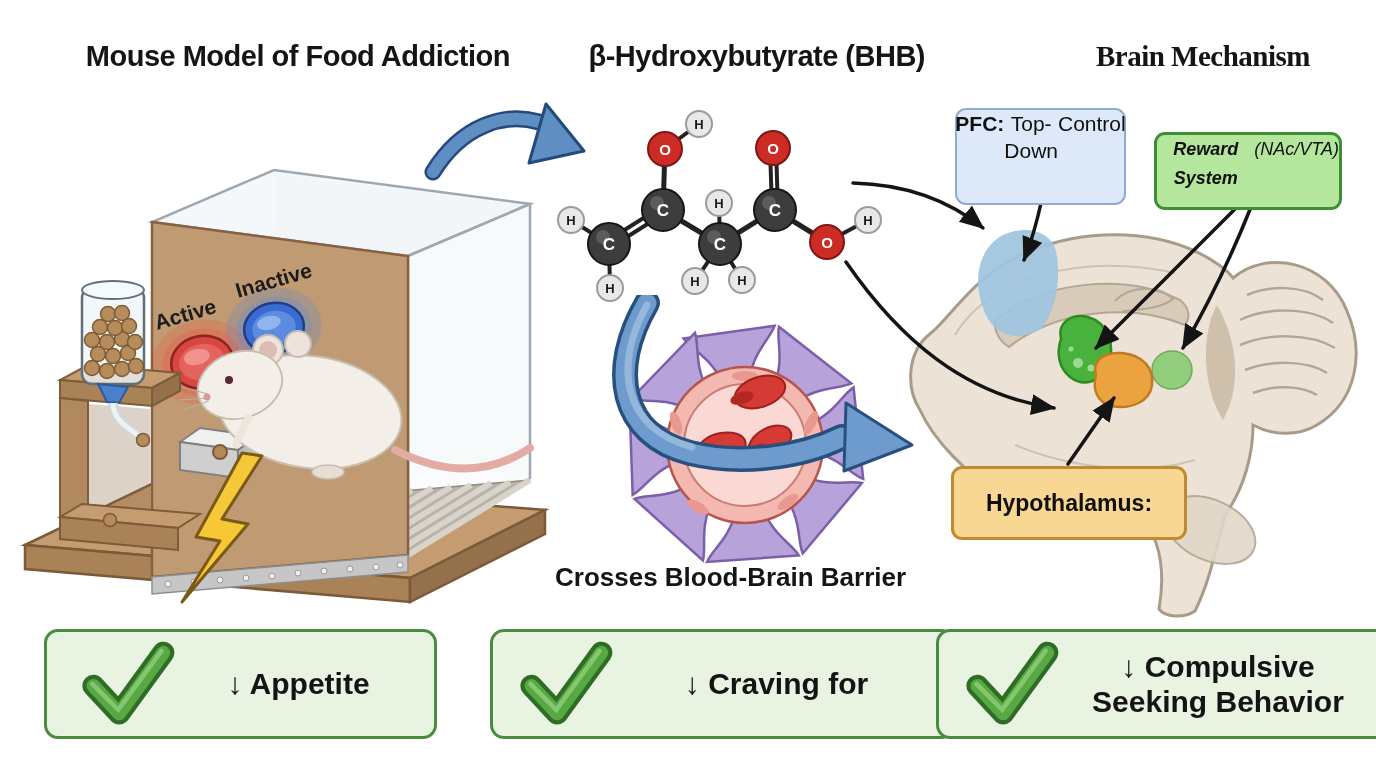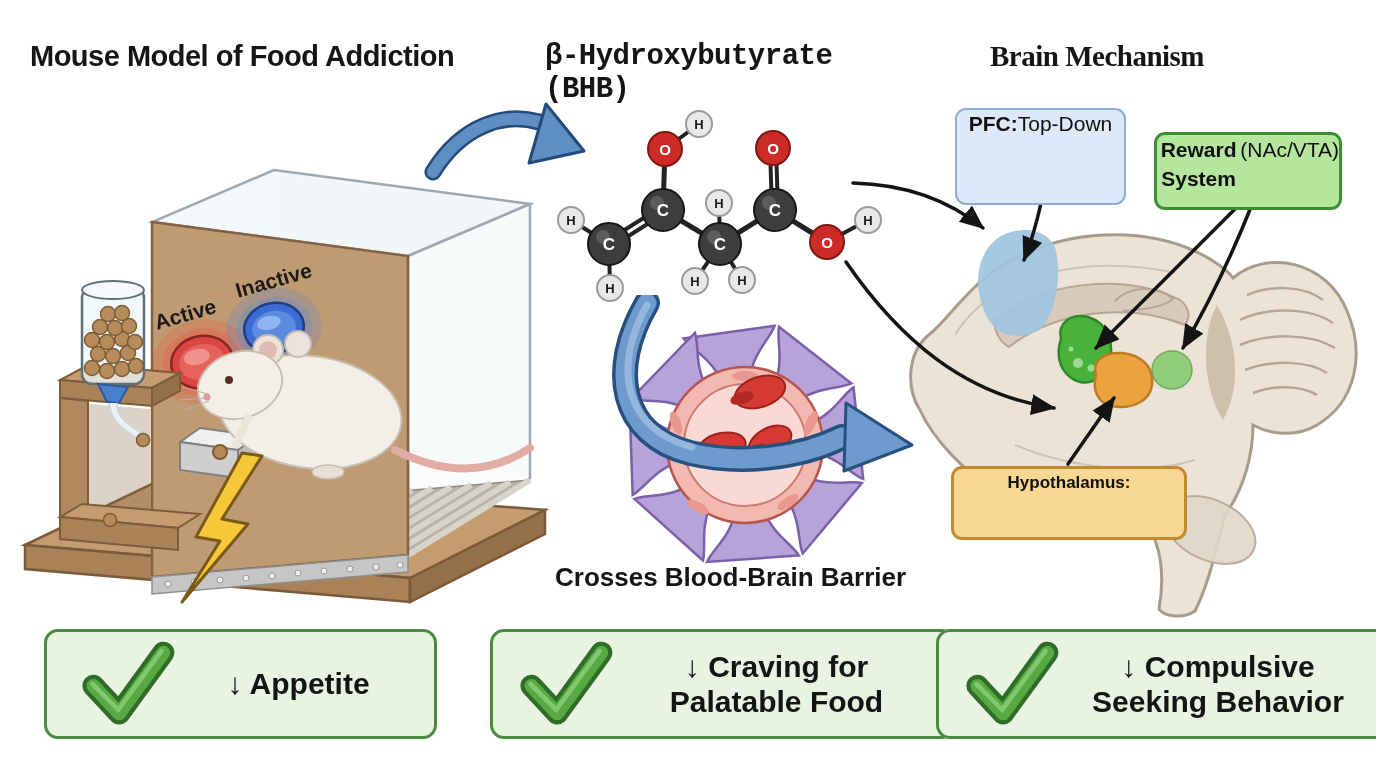--- a/index.html
+++ b/index.html
@@ -1,33 +1,33 @@
 <!DOCTYPE html>
 <html style="--outcome-fill: #e9f3e1; --outcome-border: #4a8b40; --check-dark: #2f6d26; --check-main: #58a844; --pfc-fill: #dde9f8; --pfc-border: #90accf; --reward-fill: #b4e69e; --reward-border: #3f8e36; --hypo-fill: #f8d793; --hypo-border: #bf8a30; --active-red: #d9453f; --inactive-blue: #3b6cd4; --arrow-blue: #5f8fc2; --brain-fill: #ece3d6;"><head>
 <meta charset="utf-8">
 <style>
   html,body{margin:0;padding:0;background:#ffffff;}
   .stage{position:relative;width:1376px;height:768px;background:#ffffff;overflow:hidden;
          font-family:"Liberation Sans","DejaVu Sans",sans-serif;color:#111;}
   .abs{position:absolute;}
   .panel-title{position:absolute;top:40px;font-size:29px;font-weight:bold;color:#151515;
-               text-align:left;letter-spacing:-0.5px;}
+               text-align:right;letter-spacing:-0.5px;}
   .t-left{left:30px;width:480px;}
-  .t-mid{left:545px;width:380px;font-family:Liberation Mono, monospace;}
+  .t-mid{left:545px;width:380px;}
   .t-right{left:990px;width:320px;font-family:Liberation Serif, serif;}
   .caption{position:absolute;left:555px;top:562px;width:380px;text-align:left;
            font-size:26px;font-weight:bold;color:#151515;}
   .label-box{position:absolute;border-radius:11px;text-align:center;color:#101010;
              display:flex;flex-direction:row;justify-content:center;line-height:27px;}
   .box-pfc{left:955px;top:108px;width:167px;height:93px;background:var(--pfc-fill);
            border:2.5px solid var(--pfc-border);font-size:21px;}
   .box-reward{left:1154px;top:132px;width:182px;height:72px;background:var(--reward-fill);
-           border:3px solid var(--reward-border);font-size:21px;line-height:29px;}
+           border:3px solid var(--reward-border);font-size:18px;line-height:29px;font-style:italic;}
   .box-hypo{left:951px;top:466px;width:230px;height:68px;background:var(--hypo-fill);
-           border:3px solid var(--hypo-border);font-size:17px;line-height:28px;}
+           border:3px solid var(--hypo-border);font-size:23px;line-height:28px;align-items:center;}
   .label-box .hd{font-weight:bold;}
   .outcome{position:absolute;top:629px;height:110px;background:var(--outcome-fill);
            border:3.5px solid var(--outcome-border);border-radius:14px;
            display:flex;align-items:center;box-sizing:border-box;}
   .oc-1{left:44px;width:393px;padding-left:8px;}
   .oc-2{left:490px;width:465px;}
   .oc-3{left:936px;width:456px;}
   .outcome .check{margin-left:22px;flex:0 0 auto;}
   .outcome .txt{flex:1 1 auto;text-align:center;font-size:30px;font-weight:bold;
                 line-height:1.18;color:#141414;padding-right:14px;}
@@ -353,20 +353,21 @@
     <g>
       <path d="M 433,172 C 462,125 505,112 539,122" fill="none" stroke="#24497b" stroke-width="17" stroke-linecap="round"></path>
       <path d="M 433,172 C 462,125 505,112 539,122" fill="none" stroke="#5f8fc2" stroke-width="12" stroke-linecap="round"></path>
       <polygon points="546,104 584,151 529,163" style="fill:var(--arrow-blue)" stroke="#24497b" stroke-width="3" stroke-linejoin="round"></polygon>
     </g>
   </svg>
 
   <div class="label-box box-pfc">
     <div class="hd">PFC:</div>
     <div>Top-Down</div>
+    <div>Control</div>
   </div>
   <div class="label-box box-reward">
     <div class="hd">Reward System</div>
     <div>(NAc/VTA)</div>
   </div>
   <div class="label-box box-hypo">
     <div class="hd">Hypothalamus:</div>
   </div>
 
   <div class="caption">Crosses Blood-Brain Barrier</div>
@@ -383,21 +384,20 @@
     </div>
   </div>
   <div class="outcome oc-2">
     <svg class="check" width="100" height="92" viewBox="0 0 105 100">
       <path d="M 16,52 L 44,82 L 92,16" fill="none" style="stroke:var(--check-dark)" stroke-width="24" stroke-linecap="round" stroke-linejoin="round"></path>
       <path d="M 16,52 L 44,82 L 92,16" fill="none" style="stroke:var(--check-main)" stroke-width="15" stroke-linecap="round" stroke-linejoin="round"></path>
       <path d="M 15,50 L 43,78 L 90,14" fill="none" stroke="#8fd07a" stroke-width="5" stroke-linecap="round" opacity="0.8"></path>
     </svg>
     <div class="txt">
       <div class="row1"><span>↓</span> <span>Craving for</span></div>
-      <div>Palatable Food</div>
     </div>
   </div>
   <div class="outcome oc-3">
     <svg class="check" width="100" height="92" viewBox="0 0 105 100">
       <path d="M 16,52 L 44,82 L 92,16" fill="none" style="stroke:var(--check-dark)" stroke-width="24" stroke-linecap="round" stroke-linejoin="round"></path>
       <path d="M 16,52 L 44,82 L 92,16" fill="none" style="stroke:var(--check-main)" stroke-width="15" stroke-linecap="round" stroke-linejoin="round"></path>
       <path d="M 15,50 L 43,78 L 90,14" fill="none" stroke="#8fd07a" stroke-width="5" stroke-linecap="round" opacity="0.8"></path>
     </svg>
     <div class="txt">
       <div class="row1"><span>↓</span> <span>Compulsive</span></div>

